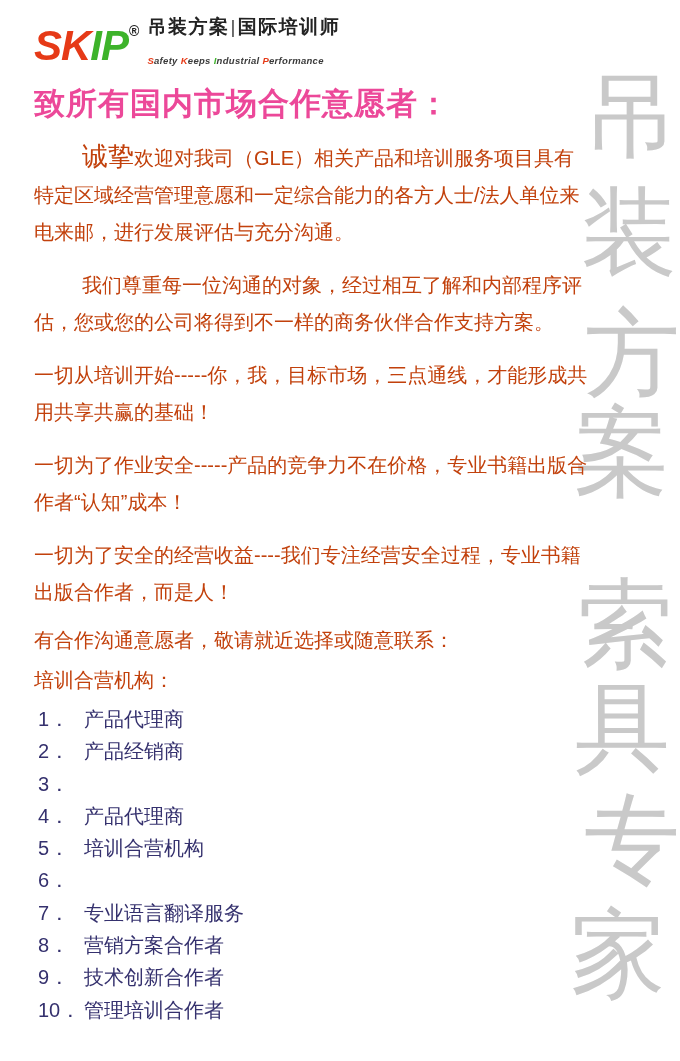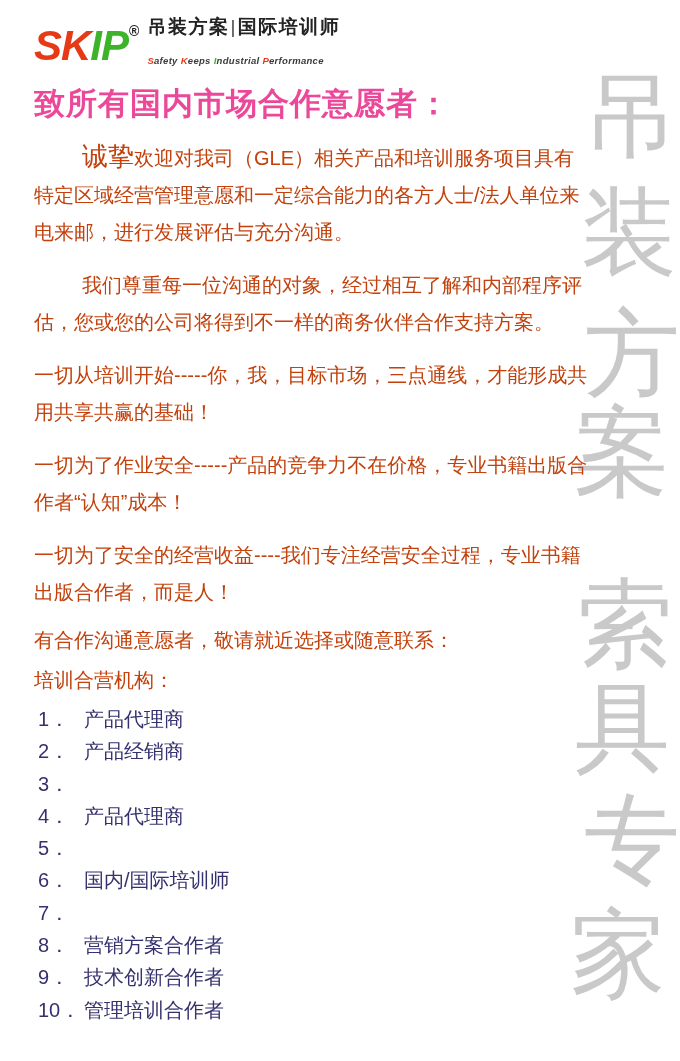--- a/index.html
+++ b/index.html
@@ -144,27 +144,28 @@
         </li>
       <li>
           <span class="num-box"><span>3</span><span>．</span></span>
         </li>
       <li>
           <span class="num-box"><span>4</span><span>．</span></span>
           <span>产品代理商</span>
         </li>
       <li>
           <span class="num-box"><span>5</span><span>．</span></span>
+          <span>培训合营机构</span>
         </li>
       <li>
           <span class="num-box"><span>6</span><span>．</span></span>
-          <span>国内/国际培训师</span>
         </li>
       <li>
           <span class="num-box"><span>7</span><span>．</span></span>
+          <span>专业语言翻译服务</span>
         </li>
       <li>
           <span class="num-box"><span>8</span><span>．</span></span>
           <span>营销方案合作者</span>
         </li>
       <li>
           <span class="num-box"><span>9</span><span>．</span></span>
           <span>技术创新合作者</span>
         </li>
       <li>

